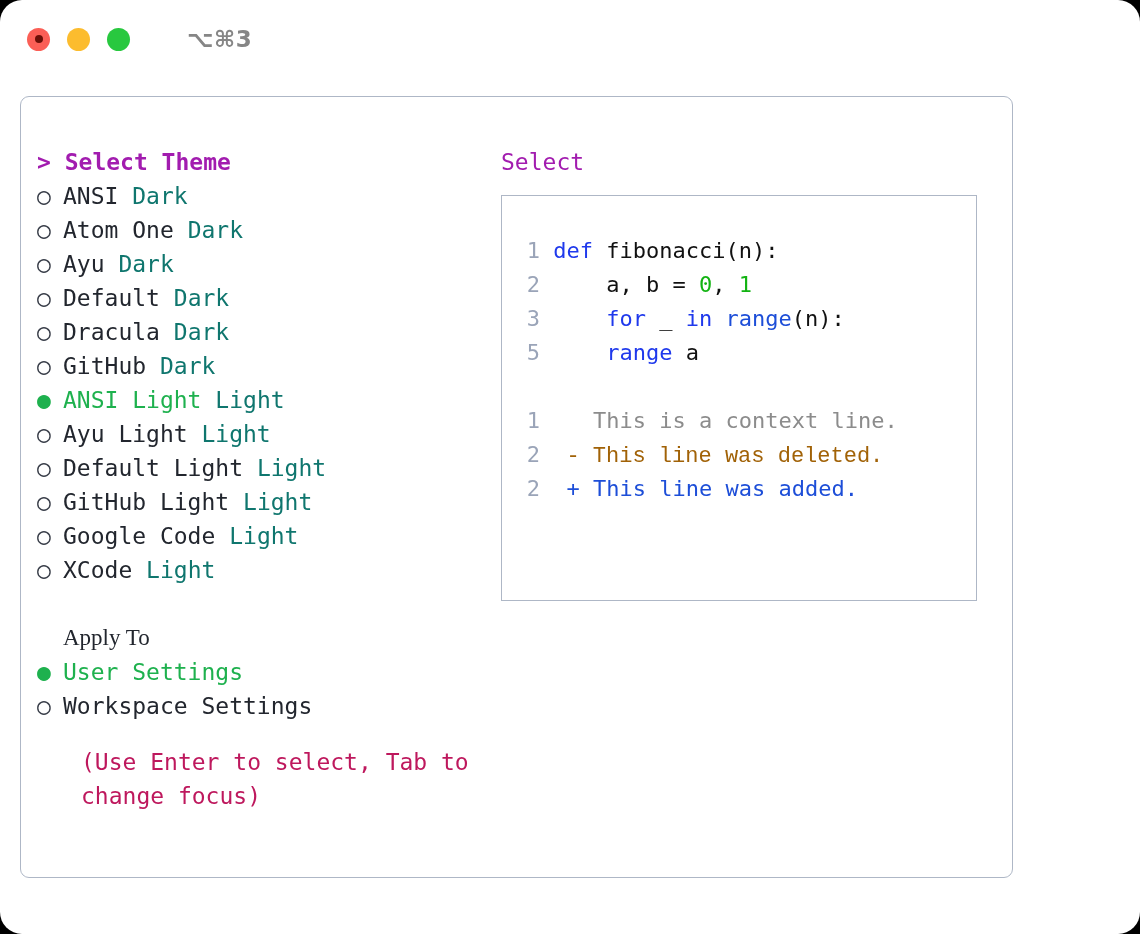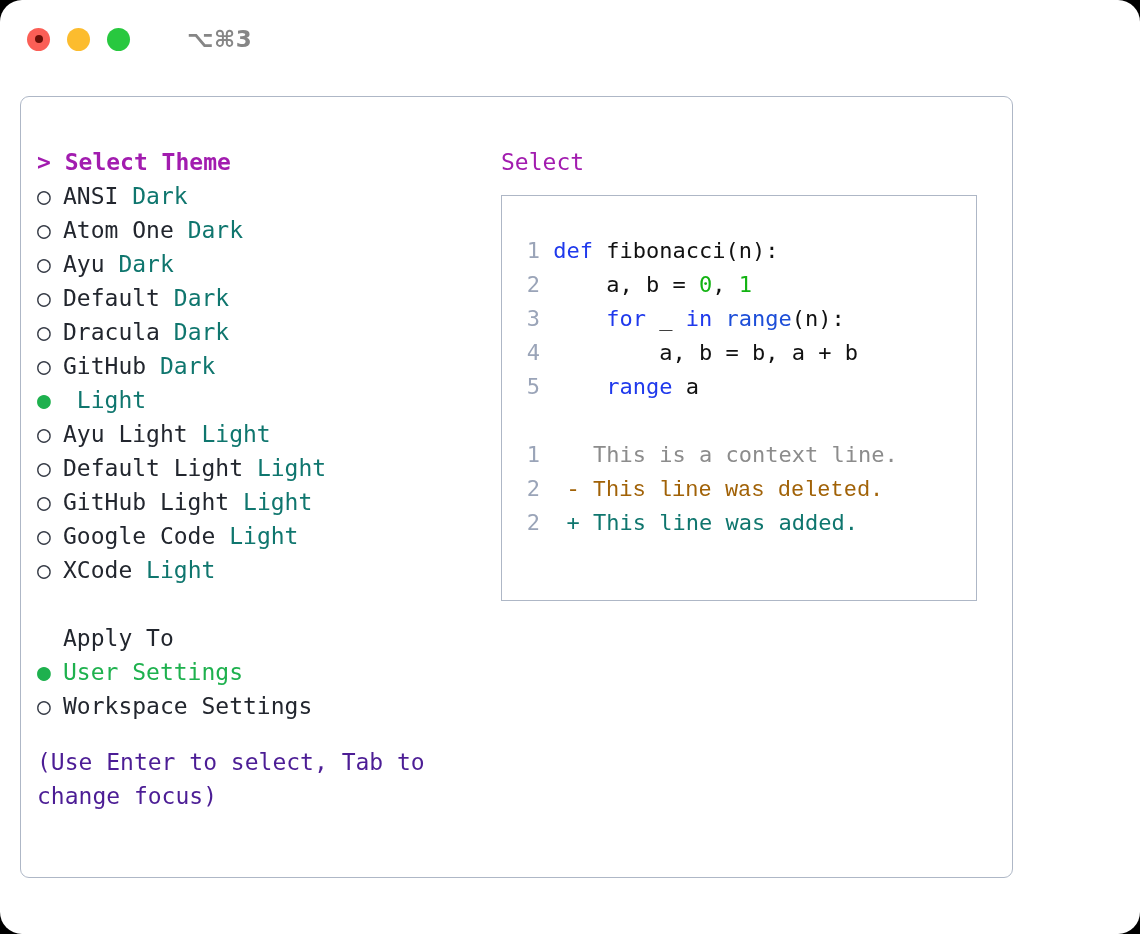--- a/index.html
+++ b/index.html
@@ -126,31 +126,33 @@
   .opt-suffix { color: #0f766e; }
 
   .group-header {
     height: 34px;
     line-height: 34px;
     font-size: 23px;
     color: #22262e;
     white-space: pre;
     display: flex;
     align-items: flex-start;
+    font-family: Liberation Serif, serif;
   }
 
   .spacer-row { height: 34px; }
 
   .hint {
     margin-top: 22px;
     font-size: 23px;
     line-height: 34px;
-    color: #4c1d95;
+    color: #be185d;
     width: 408px;
     white-space: pre-wrap;
+    margin-left: 44px;
   }
 
   
   .right-pane {
     position: absolute;
     left: 480px;
     top: 48px;
     width: 495px;
   }
   .code-panel {
@@ -173,21 +175,21 @@
     display: inline-block;
     width: 22px;
     text-align: right;
   }
   .tok-kw   { color: #1f39ec; }
   .tok-num  { color: #12b312; }
   .tok-call { color: #1d4ed8; }
   .tok-txt  { color: #111111; }
   .tok-ctx  { color: #8c8c8c; }
   .tok-del  { color: #a16207; font-family: Liberation Mono, monospace; }
-  .tok-add  { color: #0f766e; }
+  .tok-add  { color: #1d4ed8; }
   .code-gap { height: 34px; }
 </style>
 </head>
 <body>
 
 <div class="page">
 
   <div class="titlebar">
     <div class="lights">
       <span class="light red">
@@ -204,21 +206,21 @@
 
       <div class="left-pane">
         <div class="pane-title bold">&gt; Select Theme</div>
         <div id="theme-list">
             <div class="opt-row"><span class="marker unsel">○</span><span class="opt-label">ANSI</span><span> </span><span class="opt-suffix">Dark</span></div>
             <div class="opt-row"><span class="marker unsel">○</span><span class="opt-label">Atom One</span><span> </span><span class="opt-suffix">Dark</span></div>
             <div class="opt-row"><span class="marker unsel">○</span><span class="opt-label">Ayu</span><span> </span><span class="opt-suffix">Dark</span></div>
             <div class="opt-row"><span class="marker unsel">○</span><span class="opt-label">Default</span><span> </span><span class="opt-suffix">Dark</span></div>
             <div class="opt-row"><span class="marker unsel">○</span><span class="opt-label">Dracula</span><span> </span><span class="opt-suffix">Dark</span></div>
             <div class="opt-row"><span class="marker unsel">○</span><span class="opt-label">GitHub</span><span> </span><span class="opt-suffix">Dark</span></div>
-            <div class="opt-row selected"><span class="marker sel">●</span><span> </span><span class="opt-suffix">Light</span></div>
+            <div class="opt-row selected"><span class="marker sel">●</span><span class="opt-label">ANSI Light</span><span> </span><span class="opt-suffix">Light</span></div>
             <div class="opt-row"><span class="marker unsel">○</span><span class="opt-label">Ayu Light</span><span> </span><span class="opt-suffix">Light</span></div>
             <div class="opt-row"><span class="marker unsel">○</span><span class="opt-label">Default Light</span><span> </span><span class="opt-suffix">Light</span></div>
             <div class="opt-row"><span class="marker unsel">○</span><span class="opt-label">GitHub Light</span><span> </span><span class="opt-suffix">Light</span></div>
             <div class="opt-row"><span class="marker unsel">○</span><span class="opt-label">Google Code</span><span> </span><span class="opt-suffix">Light</span></div>
             <div class="opt-row"><span class="marker unsel">○</span><span class="opt-label">XCode</span><span> </span><span class="opt-suffix">Light</span></div>
           </div>
 
         <div class="spacer-row"></div>
 
         <div class="group-header">
@@ -233,21 +235,20 @@
         <div class="hint">(Use Enter to select, Tab to change focus)</div>
       </div>
 
       <div class="right-pane">
         <div class="pane-title">Select</div>
         <div class="code-panel">
           <div id="code-block">
               <div class="code-line"><span class="ln">1</span><span> </span><span class="tok-kw">def</span><span class="tok-txt"> fibonacci(n):</span></div>
               <div class="code-line"><span class="ln">2</span><span> </span><span class="tok-txt">    a, b = </span><span class="tok-num">0</span><span class="tok-txt">, </span><span class="tok-num">1</span></div>
               <div class="code-line"><span class="ln">3</span><span> </span><span class="tok-txt">    </span><span class="tok-kw">for</span><span class="tok-txt"> _ </span><span class="tok-kw">in</span><span class="tok-txt"> </span><span class="tok-call">range</span><span class="tok-txt">(n):</span></div>
-              <div class="code-line"><span class="ln">4</span><span> </span><span class="tok-txt">        a, b = b, a + b</span></div>
               <div class="code-line"><span class="ln">5</span><span> </span><span class="tok-txt">    </span><span class="tok-kw">range</span><span class="tok-txt"> a</span></div>
             </div>
           <div class="code-gap"></div>
           <div id="diff-block">
               <div class="code-line"><span class="ln">1</span><span> </span><span class="tok-ctx">   This is a context line.</span></div>
               <div class="code-line"><span class="ln">2</span><span> </span><span class="tok-del"> - This line was deleted.</span></div>
               <div class="code-line"><span class="ln">2</span><span> </span><span class="tok-add"> + This line was added.</span></div>
             </div>
         </div>
       </div>

